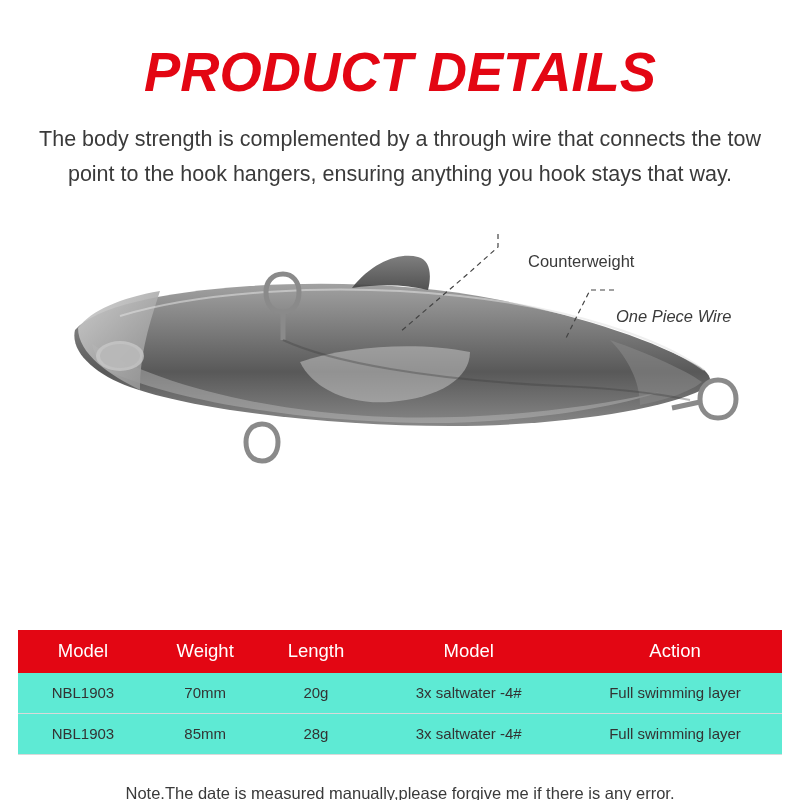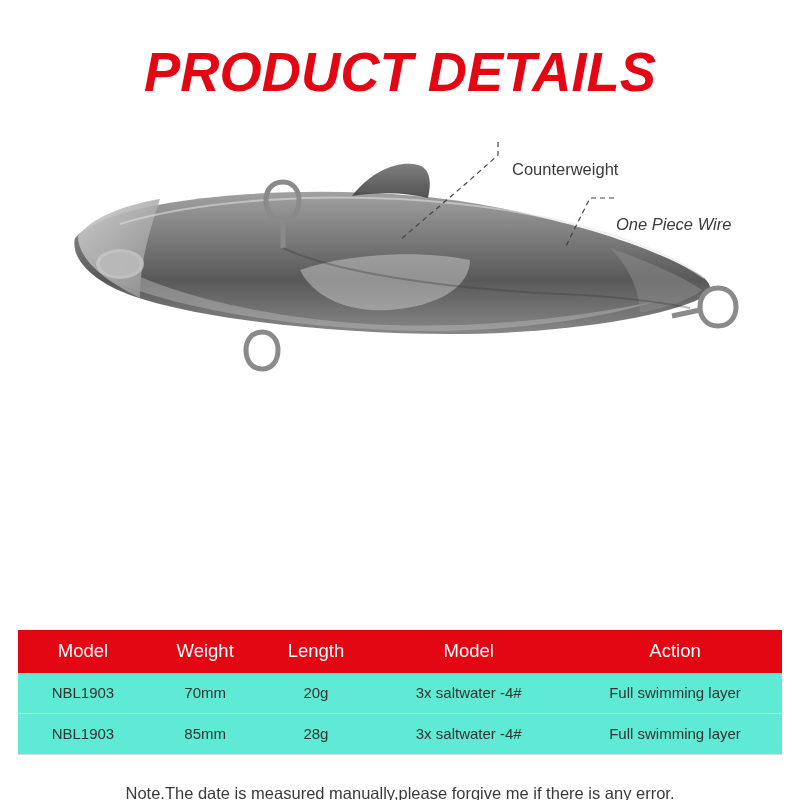--- a/index.html
+++ b/index.html
@@ -56,21 +56,21 @@
   .figure svg {
     display: block;
   }
   .callout-label {
     position: absolute;
     font-size: 16.5px;
     color: #3a3a3a;
     white-space: nowrap;
   }
   .callout-counterweight {
-    left: 512px;
+    left: 528px;
     top: 40px;
     text-align: right;
   }
   .callout-onepiecewire {
     left: 616px;
     top: 95px;
     font-style: italic;
   }
 
   
@@ -121,20 +121,21 @@
     color: #3a3a3a;
   }
 </style>
 </head>
 <body>
 
 <div class="page">
 
   <div class="title">PRODUCT DETAILS</div>
 
+  <div class="intro">The body strength is complemented by a through wire that connects the tow point to the hook hangers, ensuring anything you hook stays that way.</div>
 
   <div class="figure">
     <svg width="800" height="270" viewBox="0 0 800 270" xmlns="http://www.w3.org/2000/svg">
       <defs>
         <linearGradient id="bodyGrad" x1="0" y1="0" x2="0" y2="1">
           <stop offset="0%" stop-color="#9a9a9a"></stop>
           <stop offset="35%" stop-color="#6e6e6e"></stop>
           <stop offset="62%" stop-color="#4c4c4c"></stop>
           <stop offset="100%" stop-color="#7e7e7e"></stop>
         </linearGradient>

